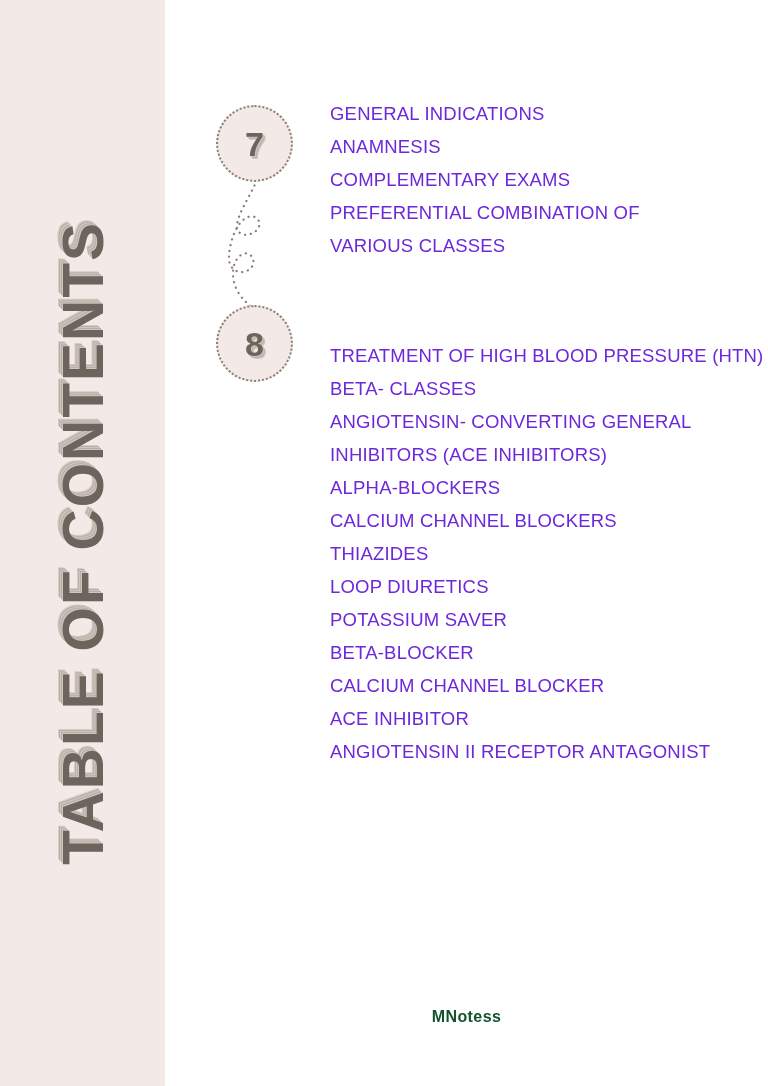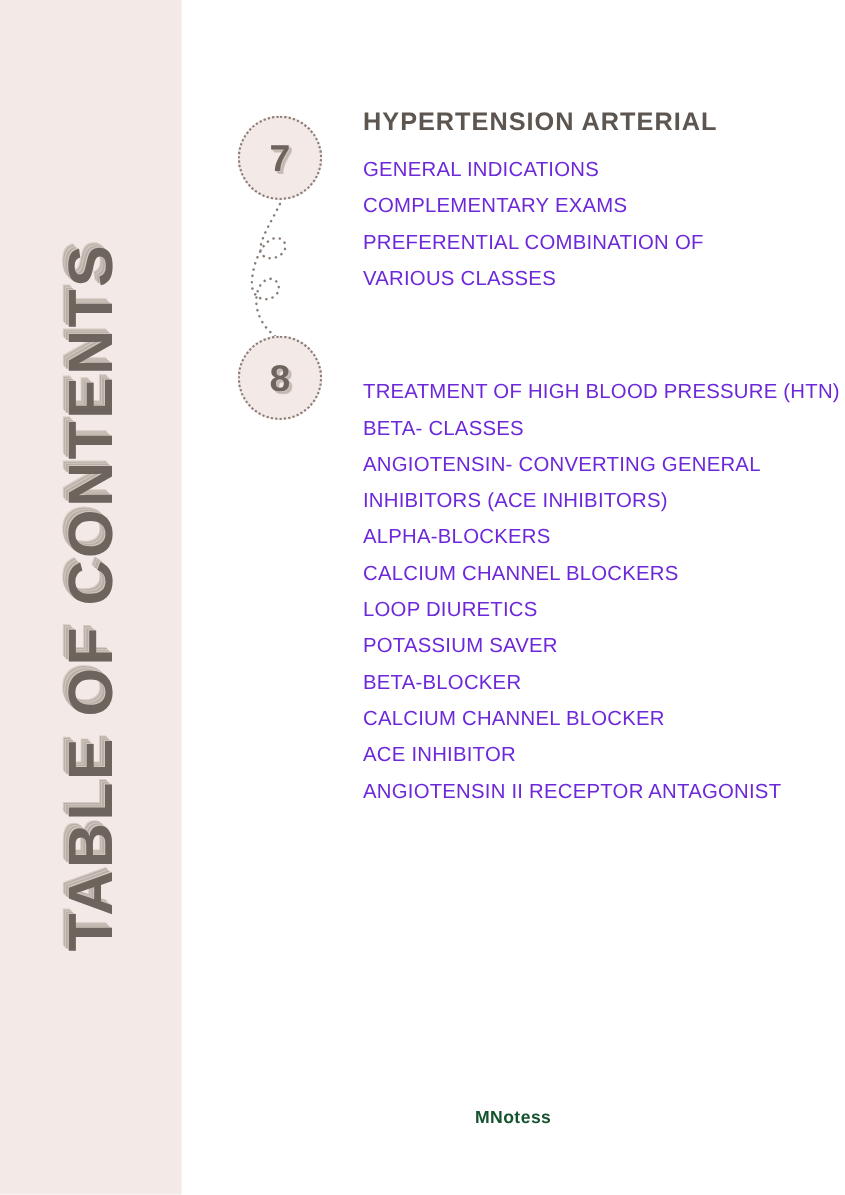--- a/index.html
+++ b/index.html
@@ -152,37 +152,38 @@
 
   <div class="badge" id="badge-7">
     <span class="badge-num">7</span>
   </div>
 
   <div class="badge" id="badge-8">
     <span class="badge-num">8</span>
   </div>
 
   <div class="section" id="section-7">
-    <h2 class="section-heading">HYPERTENSION ARTERIAL</h2>
     <ul class="item-list">
       <li>GENERAL INDICATIONS</li>
+      <li>ANAMNESIS</li>
       <li>COMPLEMENTARY EXAMS</li>
       <li>PREFERENTIAL COMBINATION OF</li>
       <li>VARIOUS CLASSES</li>
     </ul>
   </div>
 
   <div class="section" id="section-8">
     <ul class="item-list">
       <li>TREATMENT OF HIGH BLOOD PRESSURE (HTN)</li>
       <li>BETA- CLASSES</li>
       <li>ANGIOTENSIN- CONVERTING GENERAL</li>
       <li>INHIBITORS (ACE INHIBITORS)</li>
       <li>ALPHA-BLOCKERS</li>
       <li>CALCIUM CHANNEL BLOCKERS</li>
+      <li>THIAZIDES</li>
       <li>LOOP DIURETICS</li>
       <li>POTASSIUM SAVER</li>
       <li>BETA-BLOCKER</li>
       <li>CALCIUM CHANNEL BLOCKER</li>
       <li>ACE INHIBITOR</li>
       <li>ANGIOTENSIN II RECEPTOR ANTAGONIST</li>
     </ul>
   </div>
 
   <div id="footer-brand">MNotess</div>

